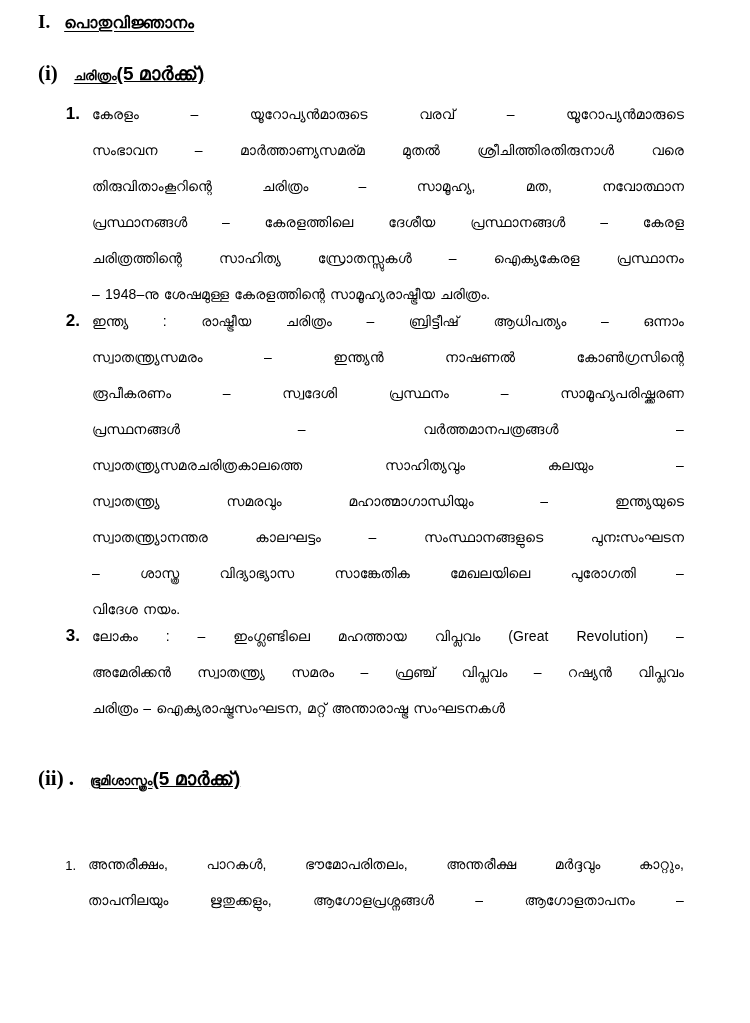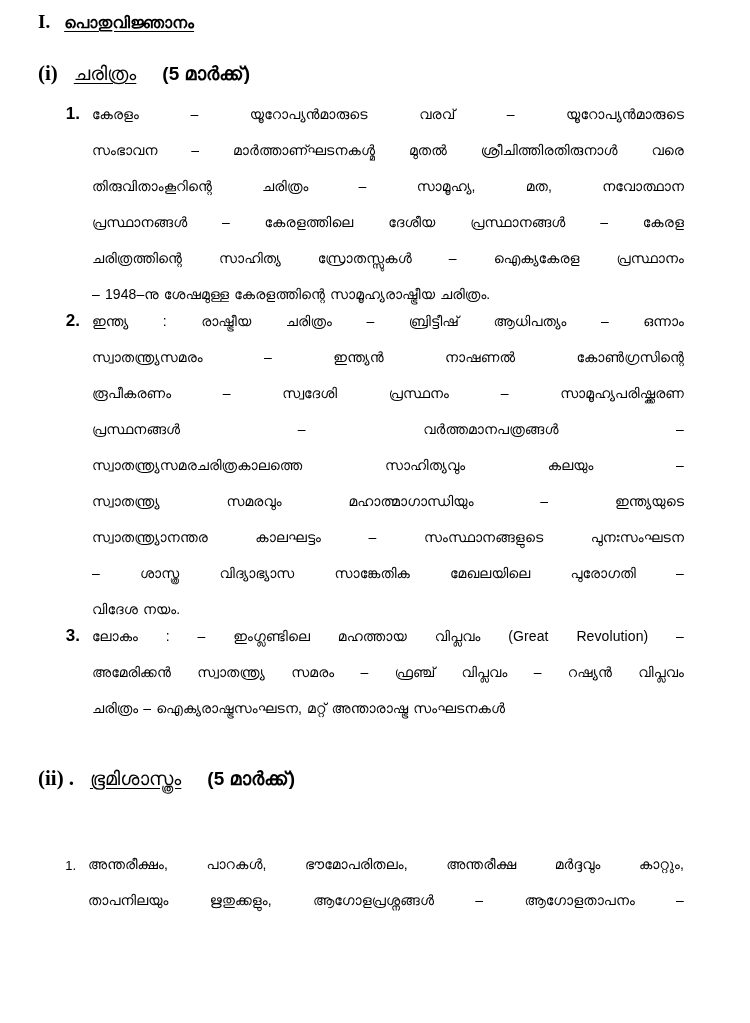--- a/index.html
+++ b/index.html
@@ -62,34 +62,34 @@
     line-height: 1;
   }
   .section-heading .sec-dot {
     font-family: "Liberation Serif", "DejaVu Serif", serif;
     font-weight: bold;
     font-size: 21px;
     margin-left: 5px;
   }
   .section-heading .sec-title {
     font-family: "Liberation Sans", "DejaVu Sans", sans-serif;
-    font-size: 19px;
-    font-weight: 400;
+    font-size: 13px;
+    font-weight: 700;
     text-decoration: underline;
     text-underline-offset: 3px;
     margin-left: 16px;
     line-height: 1.1;
   }
   .section-heading .sec-marks {
     font-family: "Liberation Sans", "DejaVu Sans", sans-serif;
     font-size: 19px;
     font-weight: 600;
-    margin-left: 26px;
     line-height: 1.1;
     white-space: nowrap;
+    text-decoration: underline;
   }
 
   #section-history-heading { left: 38px; top: 63px; }
   #section-geography-heading { left: 38px; top: 766px; }
 
   
   .list-item {
     position: absolute;
     display: block;
   }
@@ -149,21 +149,21 @@
   <div class="section-heading" id="section-history-heading">
     <span class="sec-num">(i)</span>
     <span class="sec-title">ചരിത്രം</span>
     <span class="sec-marks">(5 മാർക്ക്)</span>
   </div>
 
   <div class="list-item" id="item-history-1">
     <span class="item-num">1.</span>
     <div class="item-body">
       <span class="ln">കേരളം – യൂറോപ്യൻമാരുടെ വരവ് – യൂറോപ്യൻമാരുടെ</span>
-      <span class="ln">സംഭാവന – മാർത്താണ്ഘടനകൾ്മ മുതൽ ശ്രീചിത്തിരതിരുനാൾ വരെ</span>
+      <span class="ln">സംഭാവന – മാർത്താണ്യസമര്മ മുതൽ ശ്രീചിത്തിരതിരുനാൾ വരെ</span>
       <span class="ln">തിരുവിതാംകൂറിന്റെ ചരിത്രം – സാമൂഹ്യ, മത, നവോത്ഥാന</span>
       <span class="ln">പ്രസ്ഥാനങ്ങൾ – കേരളത്തിലെ ദേശീയ പ്രസ്ഥാനങ്ങൾ – കേരള</span>
       <span class="ln">ചരിത്രത്തിന്റെ സാഹിത്യ സ്രോതസ്സുകൾ – ഐക്യകേരള പ്രസ്ഥാനം</span>
       <span class="ln natural">– 1948–നു ശേഷമുള്ള കേരളത്തിന്റെ സാമൂഹ്യരാഷ്ട്രീയ ചരിത്രം.</span>
     </div>
   </div>
 
   <div class="list-item" id="item-history-2">
     <span class="item-num">2.</span>
     <div class="item-body">

